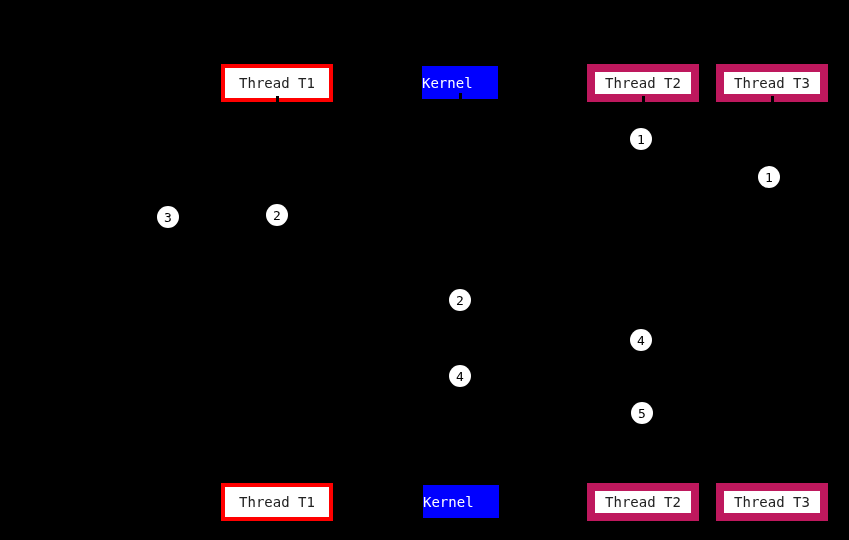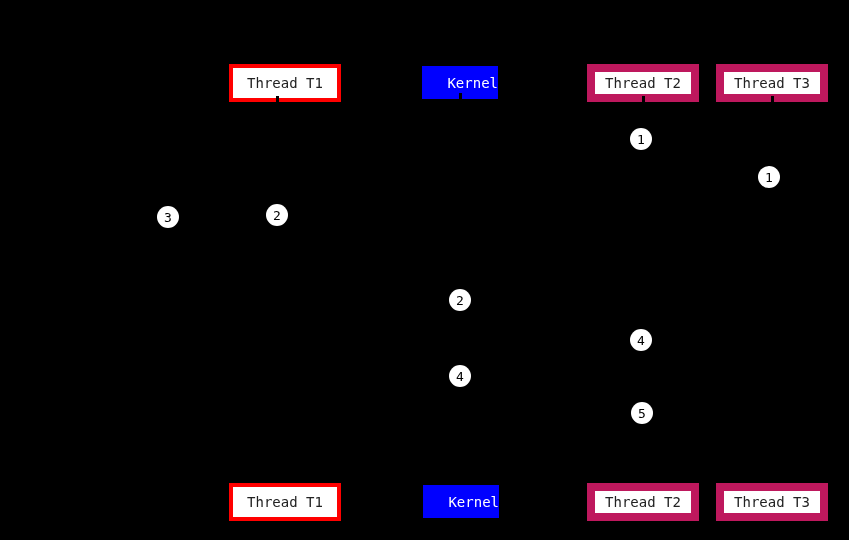--- a/index.html
+++ b/index.html
@@ -21,32 +21,32 @@
     width: 112px;
     height: 38px;
     background: #ffffff;
     display: flex;
     align-items: center;
     justify-content: center;
     font-size: 14px;
     color: #222222;
     white-space: nowrap;
   }
-  .ebox.red-border  { border: 4px solid #ff0000; margin-left: 8px; }
+  .ebox.red-border  { border: 4px solid #ff0000; }
   .ebox.blue-border { border: 8px solid #be185d; }
   .kernelbox {
     position: absolute;
     box-sizing: border-box;
     width: 76px;
     height: 33px;
     background: #0000ff;
     color: #ffffff;
     display: flex;
     align-items: center;
-    justify-content: flex-end;
+    justify-content: flex-start;
     font-size: 14px;
     white-space: nowrap;
   }
   .marker {
     position: absolute;
     box-sizing: border-box;
     width: 22px;
     height: 22px;
     border-radius: 50%;
     background: #ffffff;

